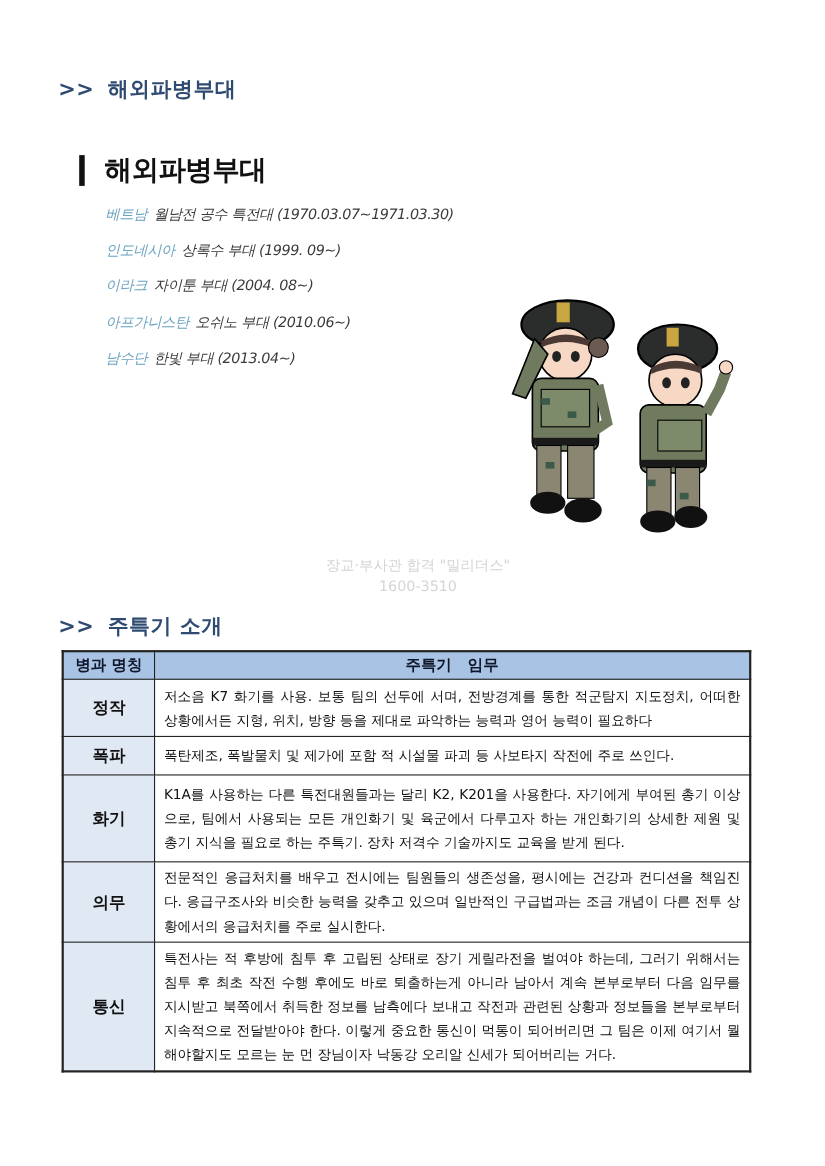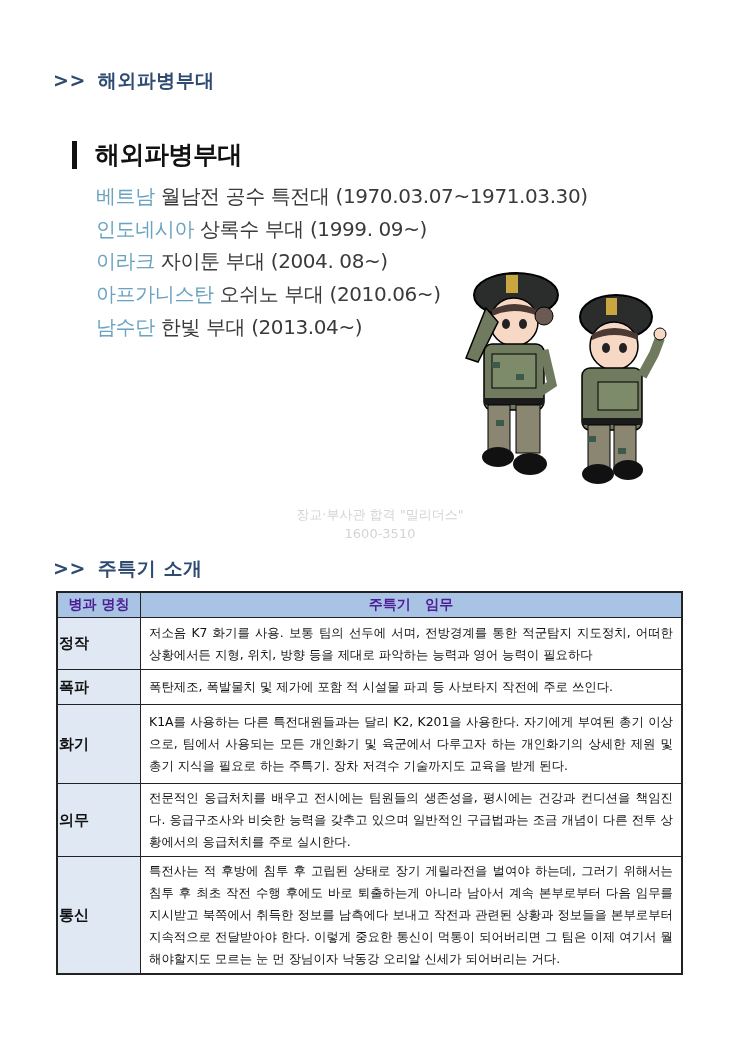--- a/index.html
+++ b/index.html
@@ -5,28 +5,28 @@
   html, body { margin:0; padding:0; background:#ffffff; }
   body { width:750px; height:1060px; position:relative; overflow:hidden; font-family:"DejaVu Sans", sans-serif; }
   .section-head { position:absolute; left:53px; color:#2f4b72; font-weight:bold; font-size:19px; letter-spacing:0.5px; }
   .section-head .chev { margin-right:12px; font-weight:bold; }
   #sec1 { top:68px; }
   #sec2 { top:556px; }
   .panel-title { position:absolute; left:72px; top:138px; display:flex; align-items:center; }
   .panel-title .bar { width:5px; height:28px; background:#111; margin-right:18px; }
   .panel-title .txt { font-size:25px; font-weight:bold; color:#111; letter-spacing:-0.5px; }
   .deploy-list { position:absolute; left:96px; top:180px; margin:0; padding:0; list-style:none; }
-  .deploy-list li { height:32.7px; line-height:32px; font-size:20px; color:#3a3a3a; white-space:nowrap; letter-spacing:-0.4px; }
+  .deploy-list li { height:32.7px; line-height:32px; font-size:13px; color:#3a3a3a; white-space:nowrap; letter-spacing:-0.4px;font-style:italic; }
   .deploy-list .country { color:#6aa3c0; margin-right:6px; }
   .soldiers { position:absolute; left:446px; top:250px; width:240px; height:250px; }
   .watermark { position:absolute; left:270px; top:505px; width:220px; text-align:center; color:#d4d4d4; font-size:13px; line-height:19px; }
   table.spec { position:absolute; left:56px; top:591px; width:627px; border-collapse:collapse; font-size:12.4px; color:#111; }
   table.spec th, table.spec td { border:1px solid #222; }
-  table.spec thead th { background:#a8c3e3; height:24px; font-weight:bold; font-size:14px; color:#4c1d95; padding:0; }
-  table.spec td.name { width:80px; background:#dfe8f3; font-weight:bold; font-size:15px; }
+  table.spec thead th { background:#a8c3e3; height:24px; font-weight:bold; font-size:14px; color:#0f172a; padding:0; }
+  table.spec td.name { width:80px; background:#dfe8f3; text-align:center; font-weight:bold; font-size:15px; }
   table.spec td.desc { padding:3px 8px 3px 8px; line-height:22px; text-align:justify; }
   table.spec { border:2px solid #222; }
 </style>
 </head>
 <body>
 
 <div class="section-head" id="sec1">
   <span class="chev">&gt;&gt;</span><span>해외파병부대</span>
 </div>
 

